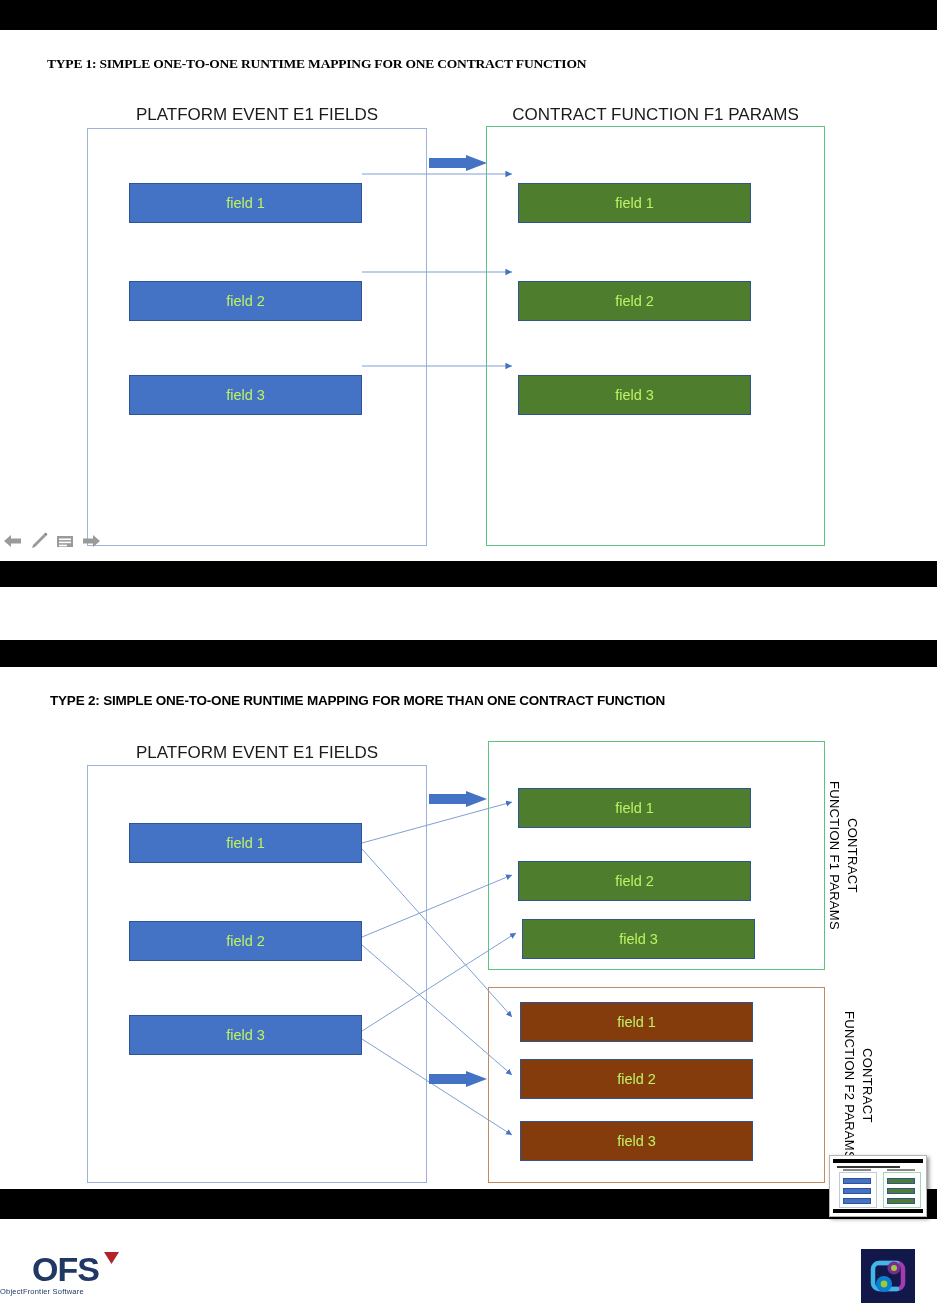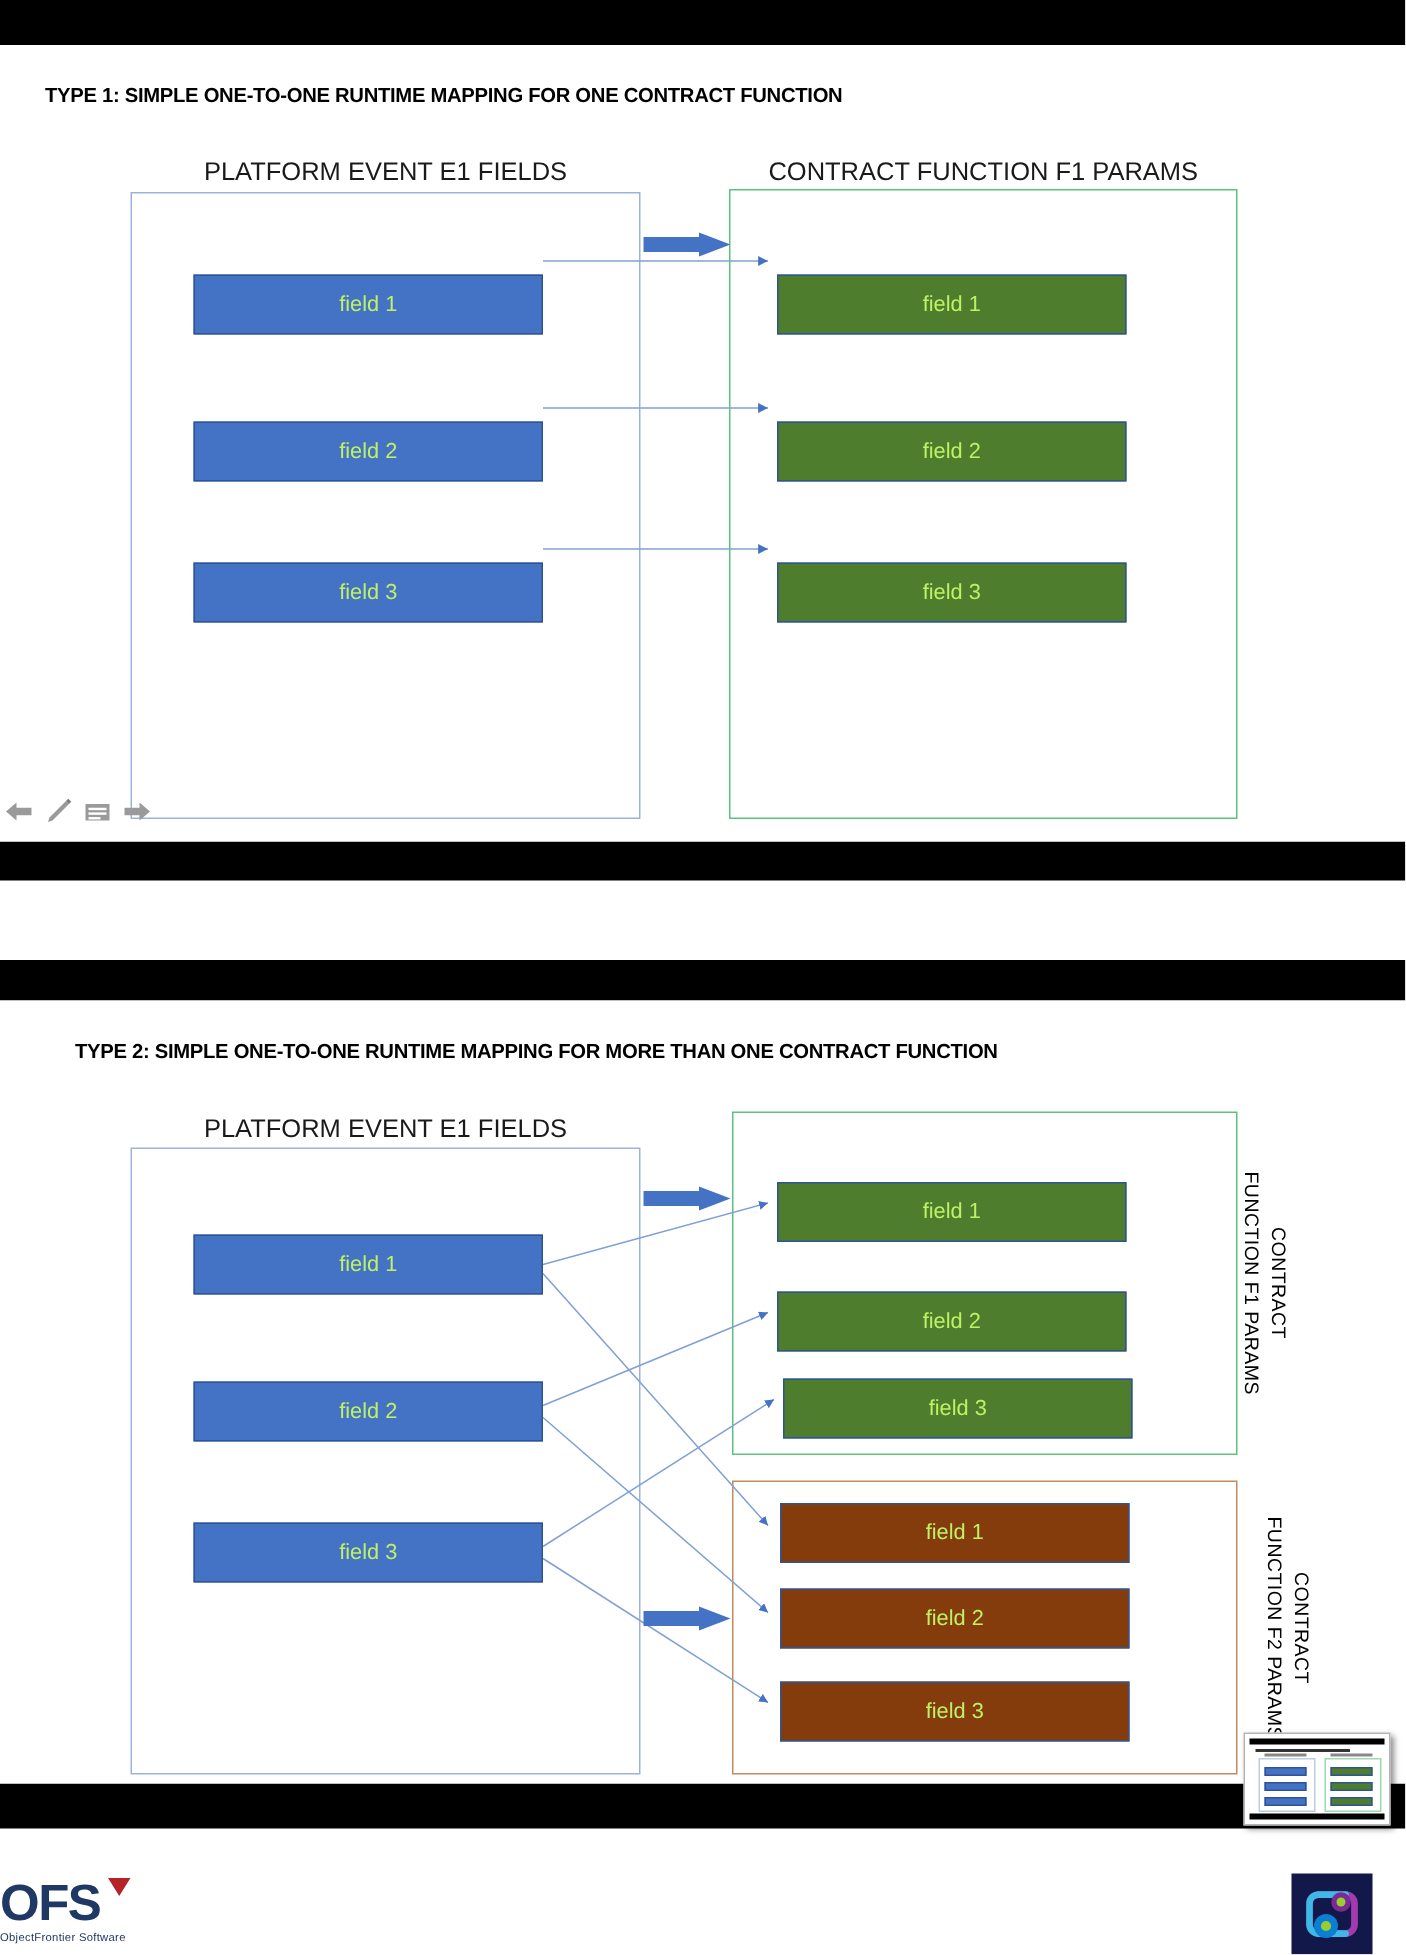--- a/index.html
+++ b/index.html
@@ -32,21 +32,21 @@
   #slide2 { top: 667px; height: 522px; }
 
   .slide-title {
     position: absolute;
     font-size: 13.5px;
     font-weight: bold;
     color: #000000;
     letter-spacing: -0.2px;
     white-space: nowrap;
   }
-  #title1 { left: 30px; top: 26px; }
+  #title1 { left: 47px; top: 26px; font-family: Liberation Serif, serif; }
   #title2 { left: 30px; top: 26px; margin-left: 20px; }
 
   .panel-caption {
     position: absolute;
     font-size: 17px;
     color: #1a1a1a;
     white-space: nowrap;
     text-align: center;
   }
 
@@ -308,21 +308,21 @@
       <div class="t-box t-blue" style="left:10px; top:19px; width:28px;"></div>
       <div class="t-box t-blue" style="left:10px; top:29px; width:28px;"></div>
       <div class="t-box t-blue" style="left:10px; top:39px; width:28px;"></div>
       <div class="t-box t-green" style="left:54px; top:19px; width:28px;"></div>
       <div class="t-box t-green" style="left:54px; top:29px; width:28px;"></div>
       <div class="t-box t-green" style="left:54px; top:39px; width:28px;"></div>
     </div>
   </div>
 
   <div id="logo-ofs">
-    <div style="position:relative;">
+    <div style="position:relative;margin-left:32px;">
       <span class="ofs-text">OFS</span>
       <svg width="18" height="18" viewBox="0 0 18 18" style="position:absolute; left:70px; top:-1px;">
         <path d="M2,1 L17,1 L9.5,13 z" fill="#b4232a"></path>
       </svg>
     </div>
     <div class="ofs-sub">ObjectFrontier Software</div>
   </div>
 
   <div id="logo-app">
     <svg width="54" height="54" viewBox="0 0 54 54">

